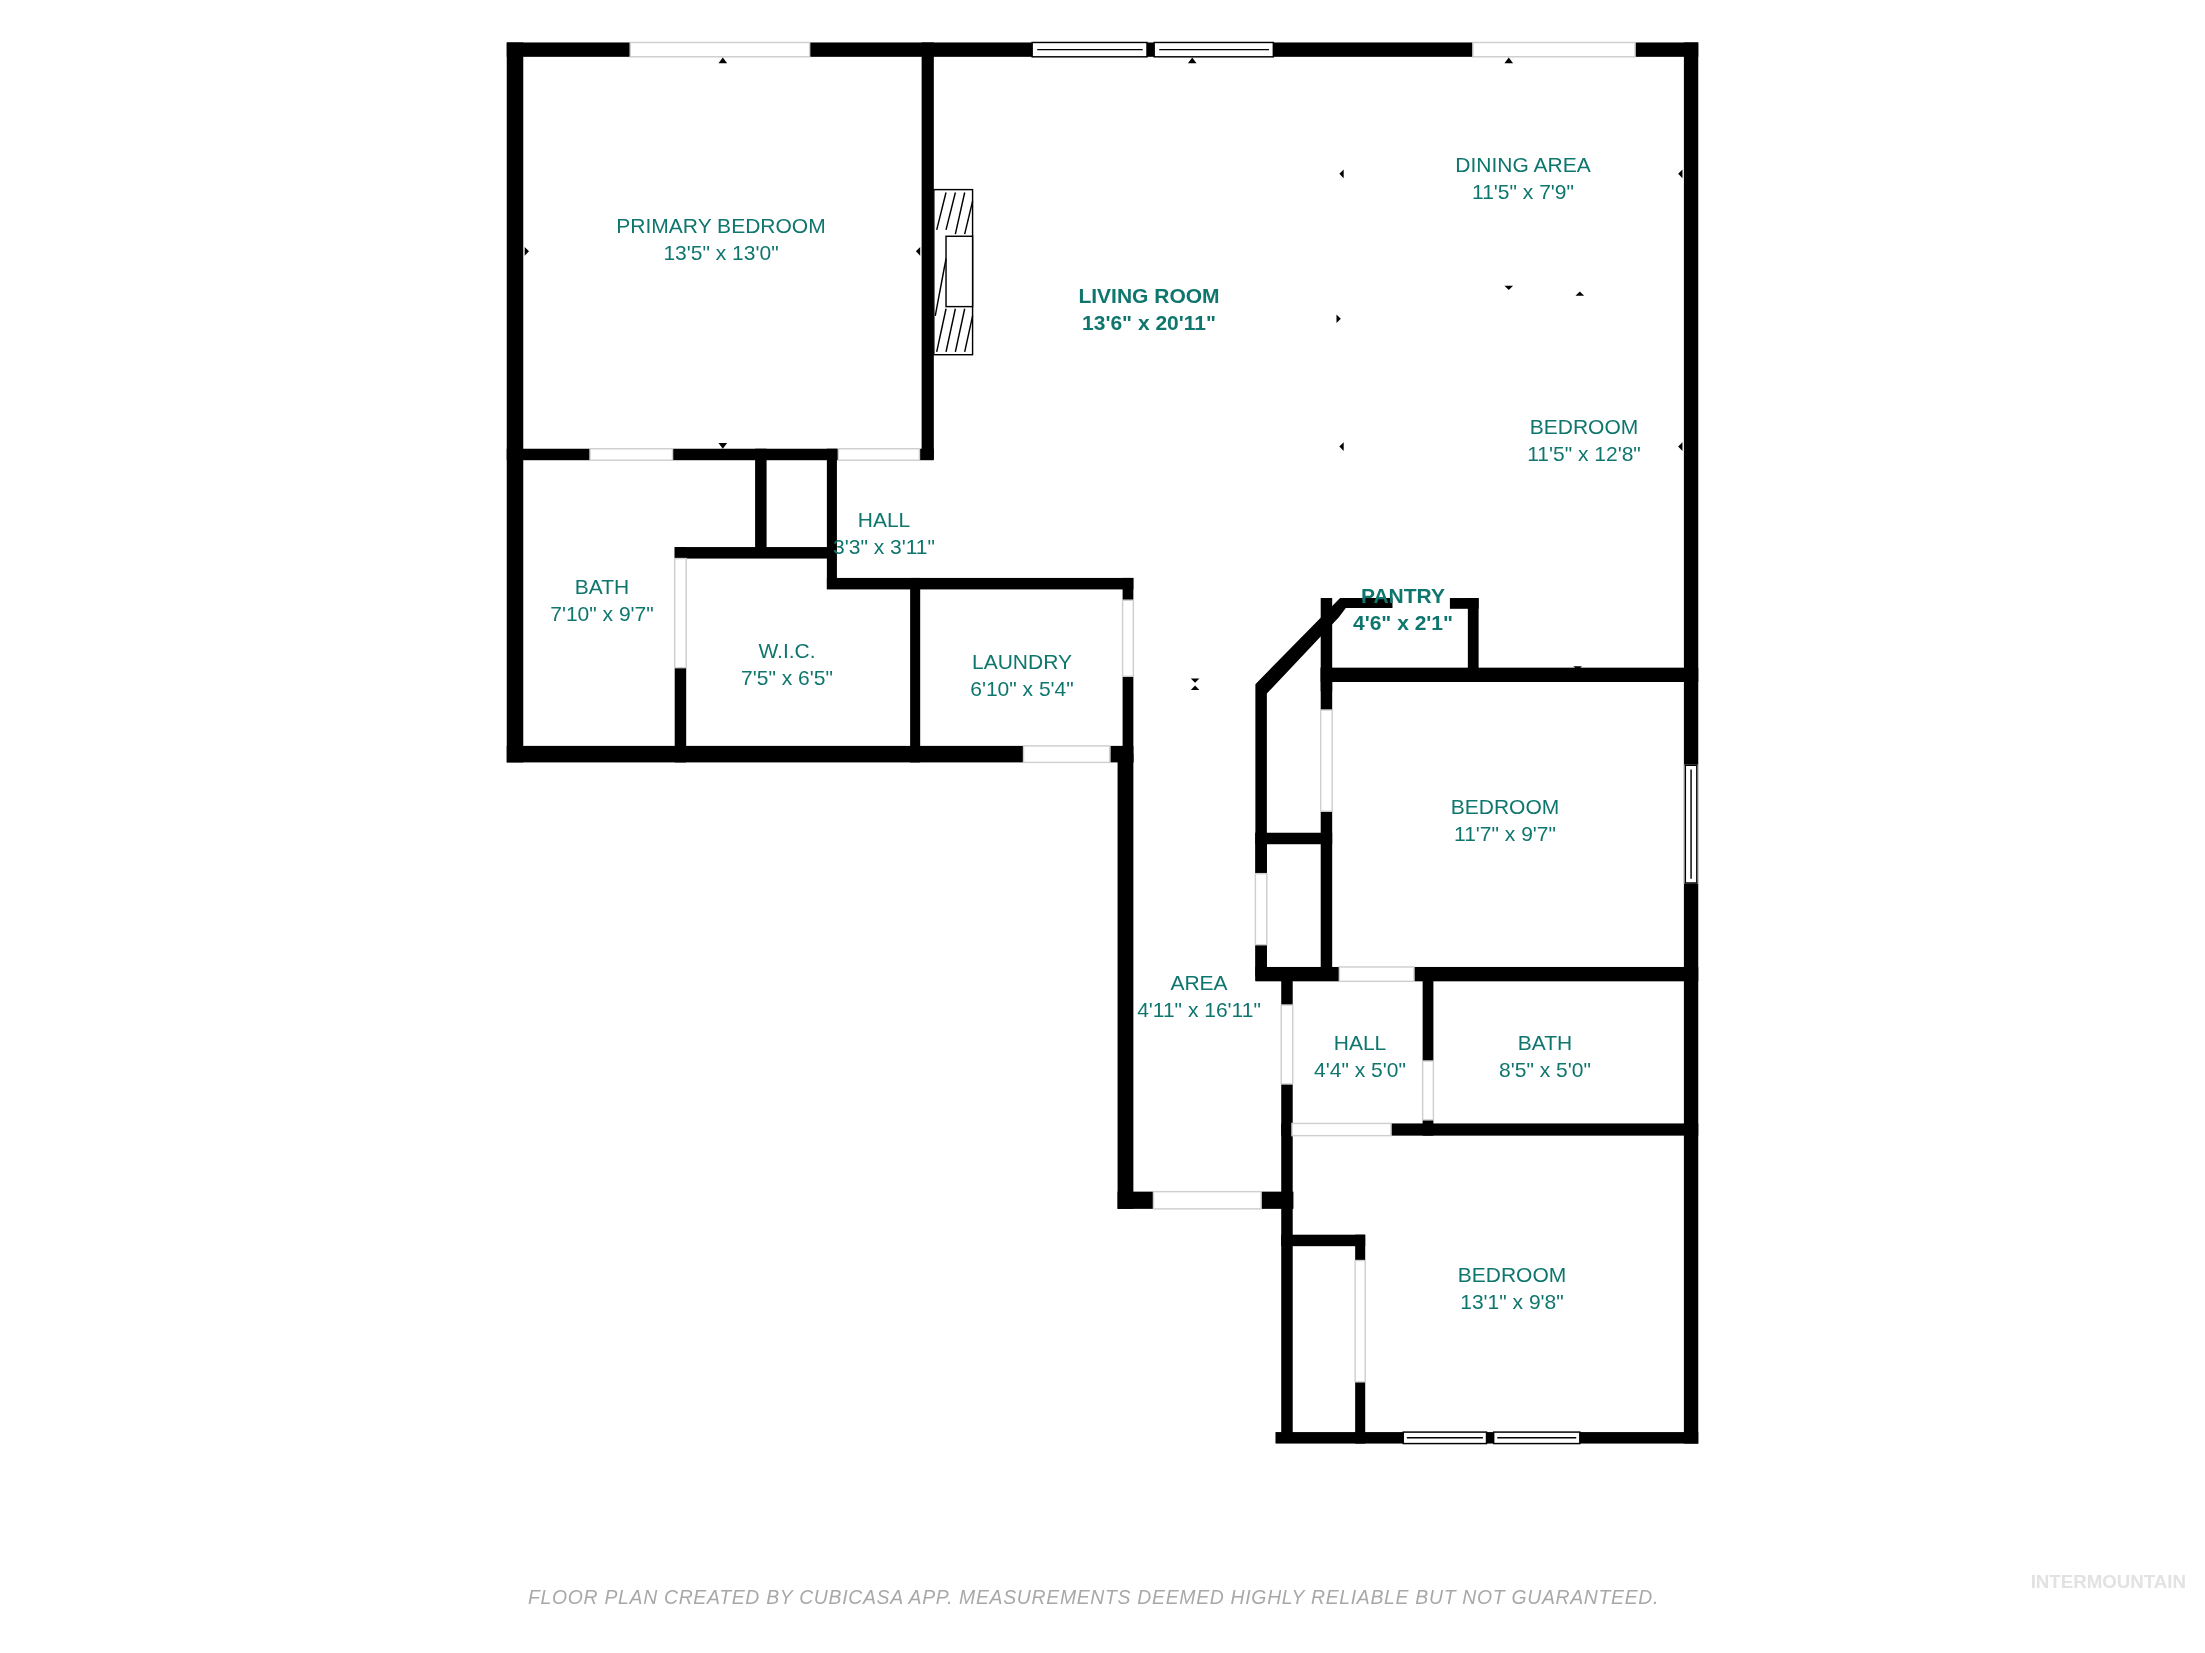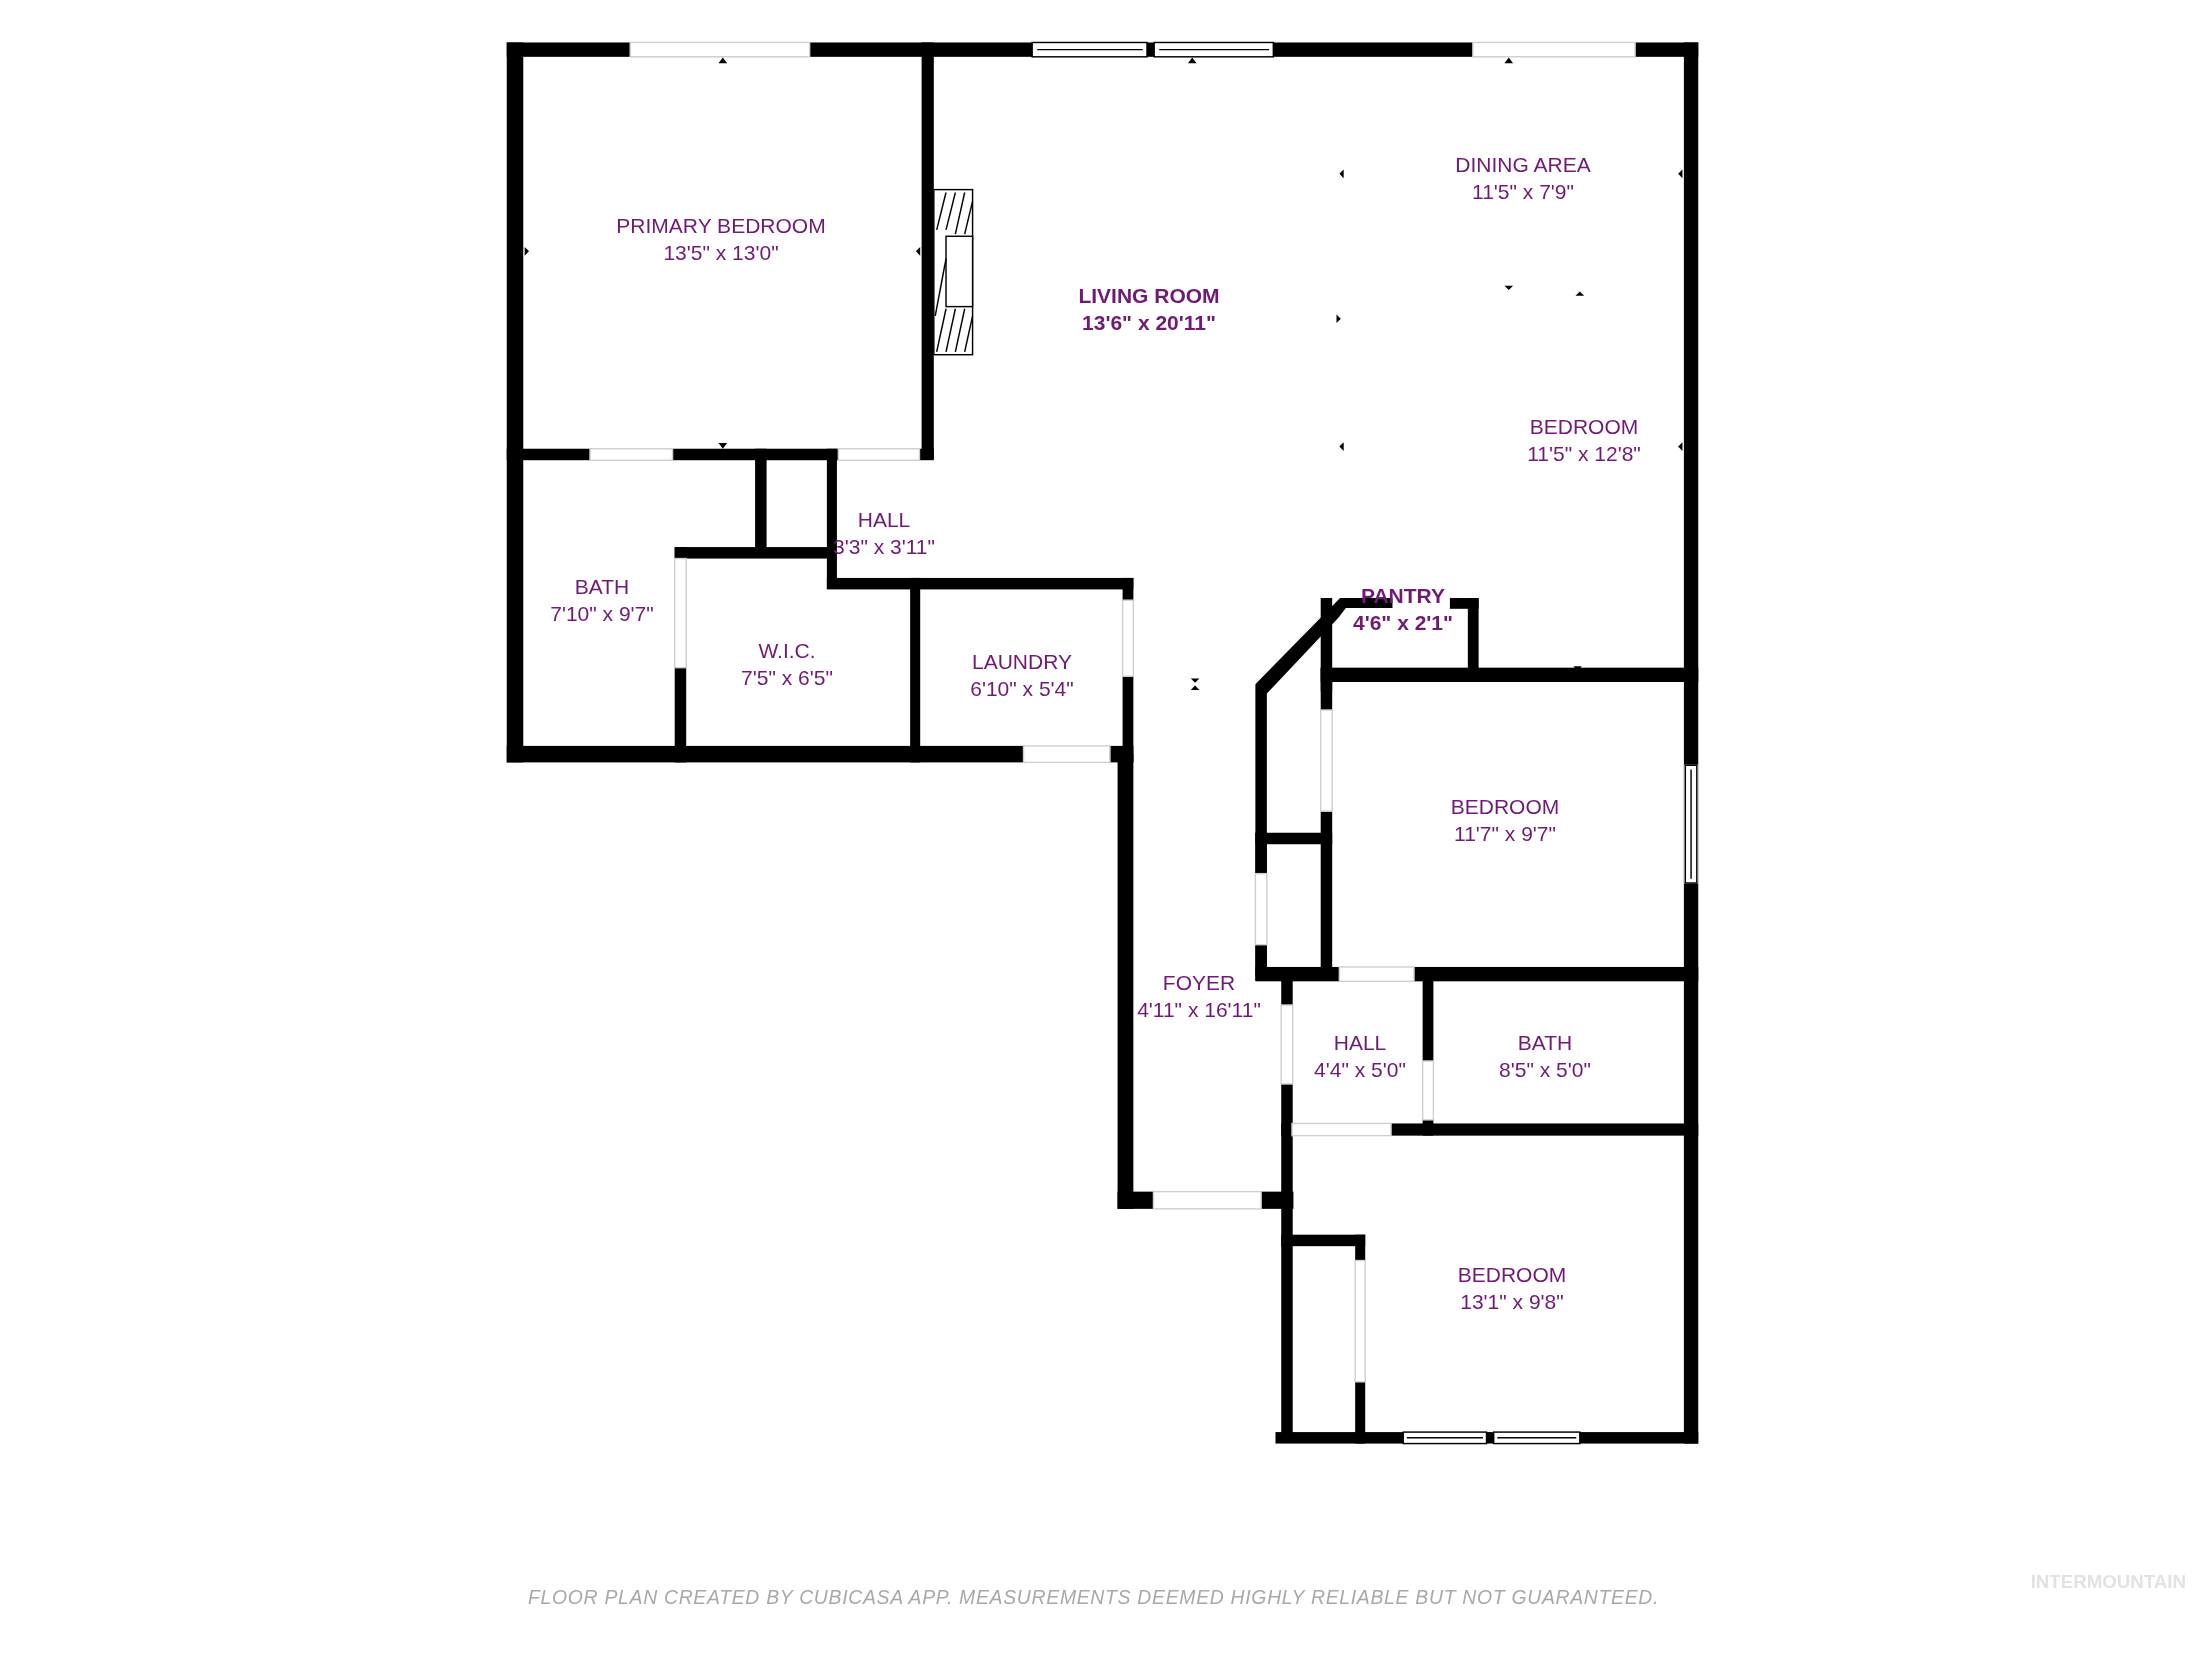--- a/index.html
+++ b/index.html
@@ -3,21 +3,21 @@
 <meta charset="utf-8">
 <style>
   html, body { margin:0; padding:0; background:#ffffff; }
   body { width:2205px; height:1654px; position:relative; overflow:hidden; font-family:"Liberation Sans", sans-serif; }
   #plan { position:absolute; left:0; top:0; width:2205px; height:1654px; }
   .wall { fill:#000; }
   .opening { fill:#fff; stroke:#cfcfcf; stroke-width:2; }
   .window { fill:#fff; stroke:#000; stroke-width:2; }
   .hatch { stroke:#000; stroke-width:2; fill:none; }
   .mark { fill:#000; }
-  .room-label { position:absolute; text-align:center; color:#701a75; font-size:21px; line-height:27px; transform:translateX(-50%); white-space:nowrap; }
+  .room-label { position:absolute; text-align:center; color:#0f766e; font-size:21px; line-height:27px; transform:translateX(-50%); white-space:nowrap; }
   .room-label span { display:block; }
   #footer-note { position:absolute; left:528px; top:1586px; font-size:19.4px; color:#a8a8a8; letter-spacing:0.7px; white-space:nowrap;font-style:italic; }
   #watermark { position:absolute; right:19px; top:1571px; font-size:18.7px; color:#e2e2e2; font-weight:bold; white-space:nowrap; }
 </style>
 </head>
 <body>
 
 <svg id="plan" viewBox="0 0 3072 2304" xmlns="http://www.w3.org/2000/svg">
 
   <g>
@@ -188,21 +188,21 @@
 </div>
 <div class="room-label" style="left:1403px; top:582px;font-weight:bold;">
   <span>PANTRY</span>
   <span>4'6" x 2'1"</span>
 </div>
 <div class="room-label" style="left:1505px; top:793px;">
   <span>BEDROOM</span>
   <span>11'7" x 9'7"</span>
 </div>
 <div class="room-label" style="left:1199px; top:969px;">
-  <span>FOYER</span>
+  <span>AREA</span>
   <span>4'11" x 16'11"</span>
 </div>
 <div class="room-label" style="left:1360px; top:1029px;">
   <span>HALL</span>
   <span>4'4" x 5'0"</span>
 </div>
 <div class="room-label" style="left:1545px; top:1029px;">
   <span>BATH</span>
   <span>8'5" x 5'0"</span>
 </div>

